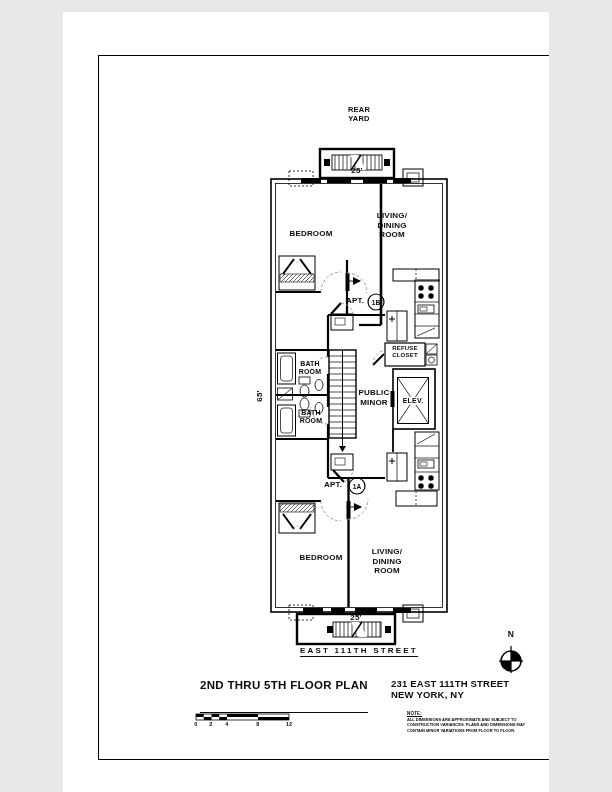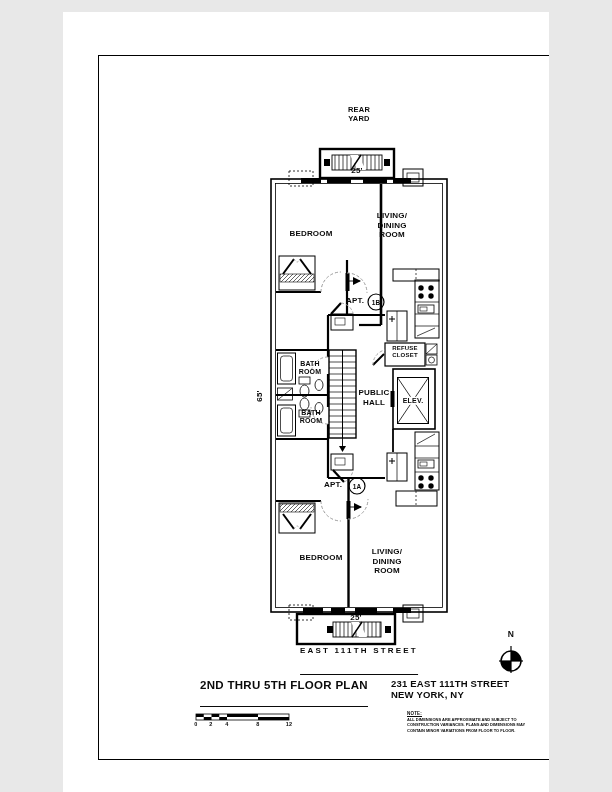--- a/index.html
+++ b/index.html
@@ -14,22 +14,22 @@
     color:#0a0a0a;font-weight:bold;text-align:center;
     white-space:pre-line;letter-spacing:.2px;line-height:1.2;
   }
   .lbl-c{transform:translate(-50%,-50%);}
   .lbl-left{transform:none;text-align:left;}
   .rot90{transform:translate(-50%,-50%) rotate(-90deg);}
   .fs4{font-size:4px;}  .fs45{font-size:4.5px;} .fs55{font-size:5.5px;}
   .fs6{font-size:6px;}  .fs65{font-size:6.5px;} .fs7{font-size:7px;}
   .fs75{font-size:7.5px;} .fs8{font-size:8px;}  .fs85{font-size:8.5px;}
   .fs95{font-size:9.5px;} .fs115{font-size:11.5px;}
-  .uline{border-bottom:1.4px solid #0a0a0a;padding-bottom:13px;}
-  .street{letter-spacing:2.2px;border-bottom:1.2px solid #0a0a0a;padding-bottom:18px;}
+  .uline{border-bottom:1.4px solid #0a0a0a;padding-bottom:19px;}
+  .street{letter-spacing:2.2px;border-bottom:1.2px solid #0a0a0a;padding-bottom:0;}
   .elevbg{background:#ffffff;padding:0 1px;}
   .note-body{width:132px;line-height:1.35;letter-spacing:0;}
 </style>
 </head>
 <body>
 
 <div class="sheet">
 
   <svg class="plan" width="612" height="792" viewBox="0 0 612 792">
     <defs>
@@ -314,21 +314,21 @@
   <div class="lbl fs8" style="left:292px;top:284px;">APT.</div>
   <div class="lbl lbl-c fs65" style="left:313px;top:290.5px;">1B</div>
 
   <div class="lbl fs6" style="left:342px;top:333px;">REFUSE
 CLOSET</div>
   <div class="lbl fs7" style="left:247px;top:348px;">BATH
 ROOM</div>
   <div class="lbl fs7" style="left:248px;top:397px;">BATH
 ROOM</div>
   <div class="lbl fs8" style="left:311px;top:376px;">PUBLIC
-HALL</div>
+MINOR</div>
   <div class="lbl lbl-c fs7 elevbg" style="left:350px;top:389px;">ELEV.</div>
 
   <div class="lbl fs8" style="left:270px;top:468px;">APT.</div>
   <div class="lbl lbl-c fs65" style="left:294px;top:474.5px;">1A</div>
   <div class="lbl fs8" style="left:258px;top:541px;">BEDROOM</div>
   <div class="lbl fs8" style="left:324px;top:535px;">LIVING/
 DINING
 ROOM</div>
 
   <div class="lbl fs8" style="left:293px;top:601px;">25'</div>

